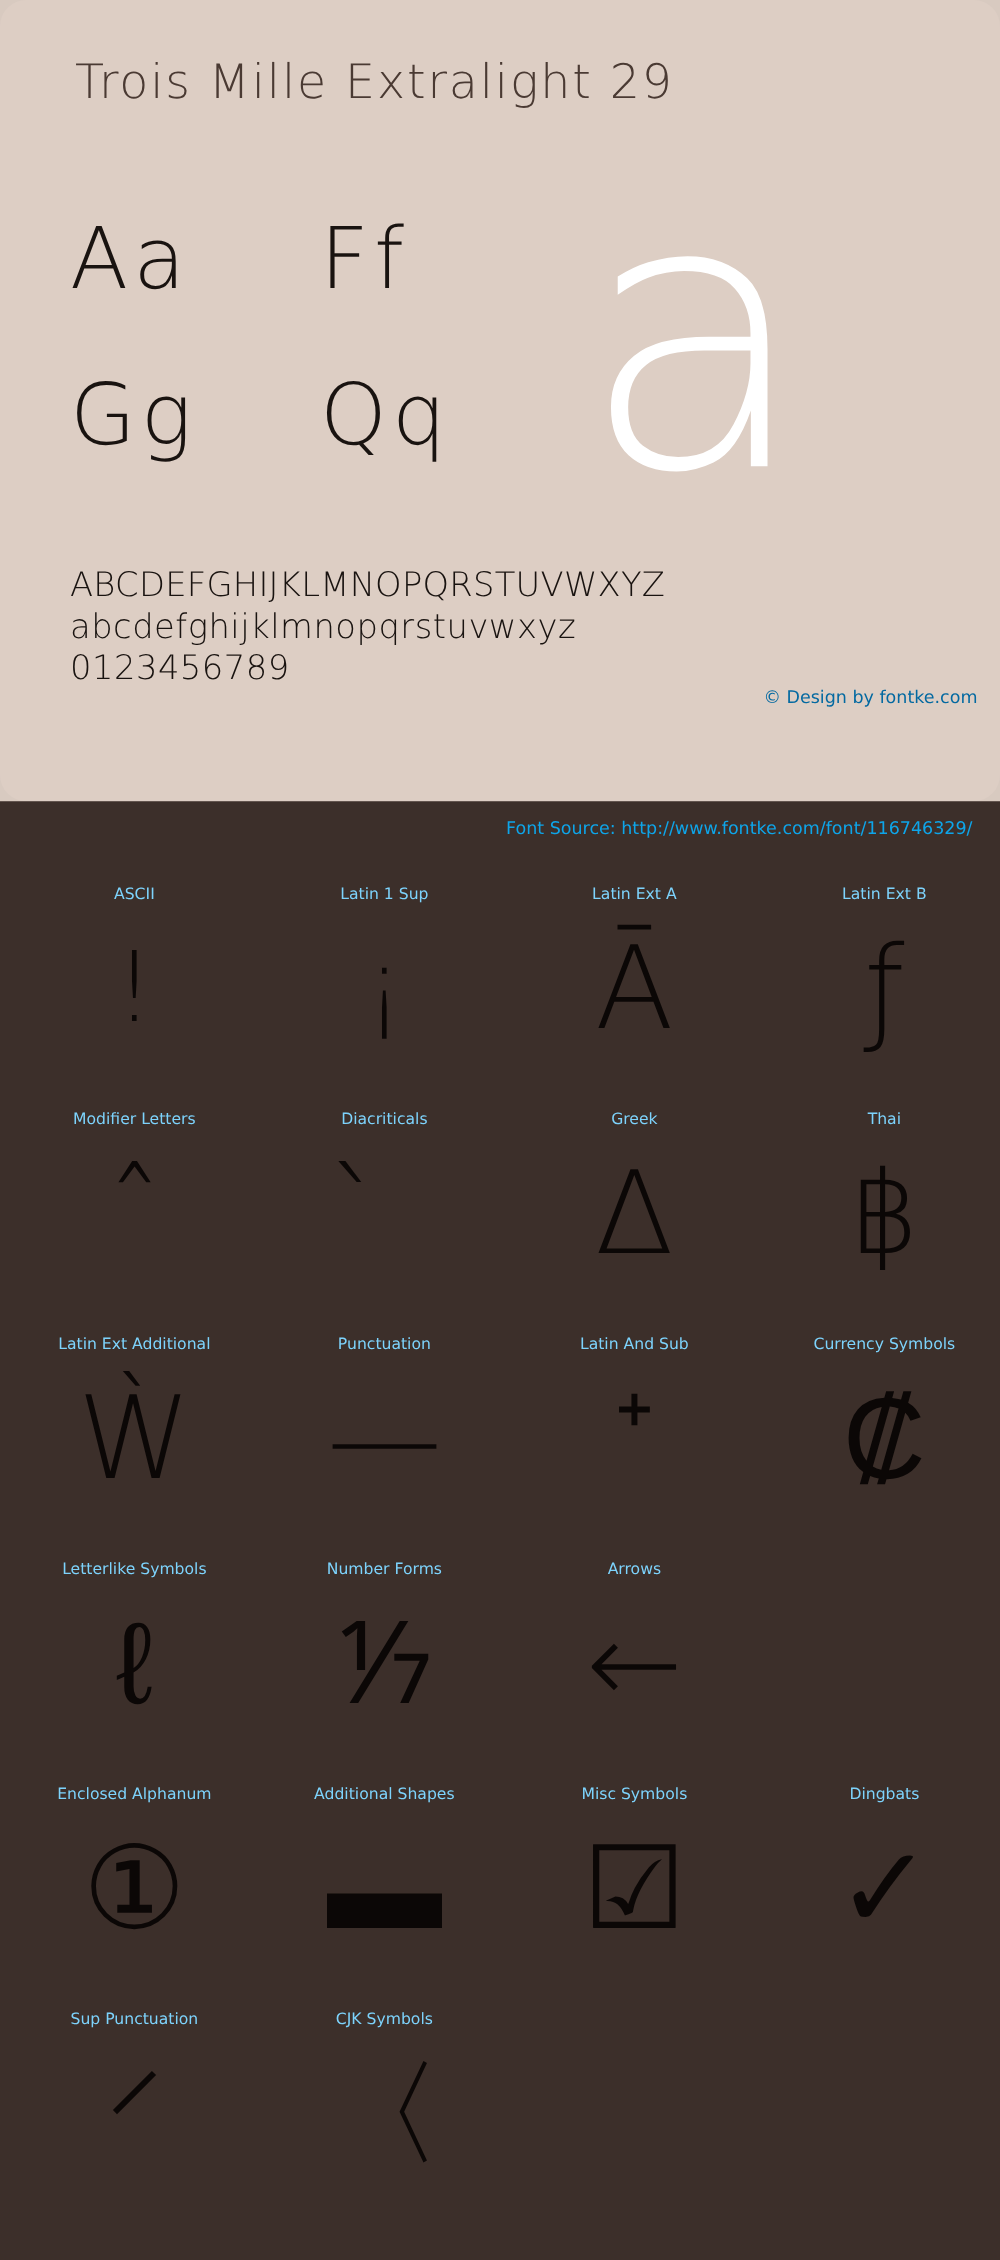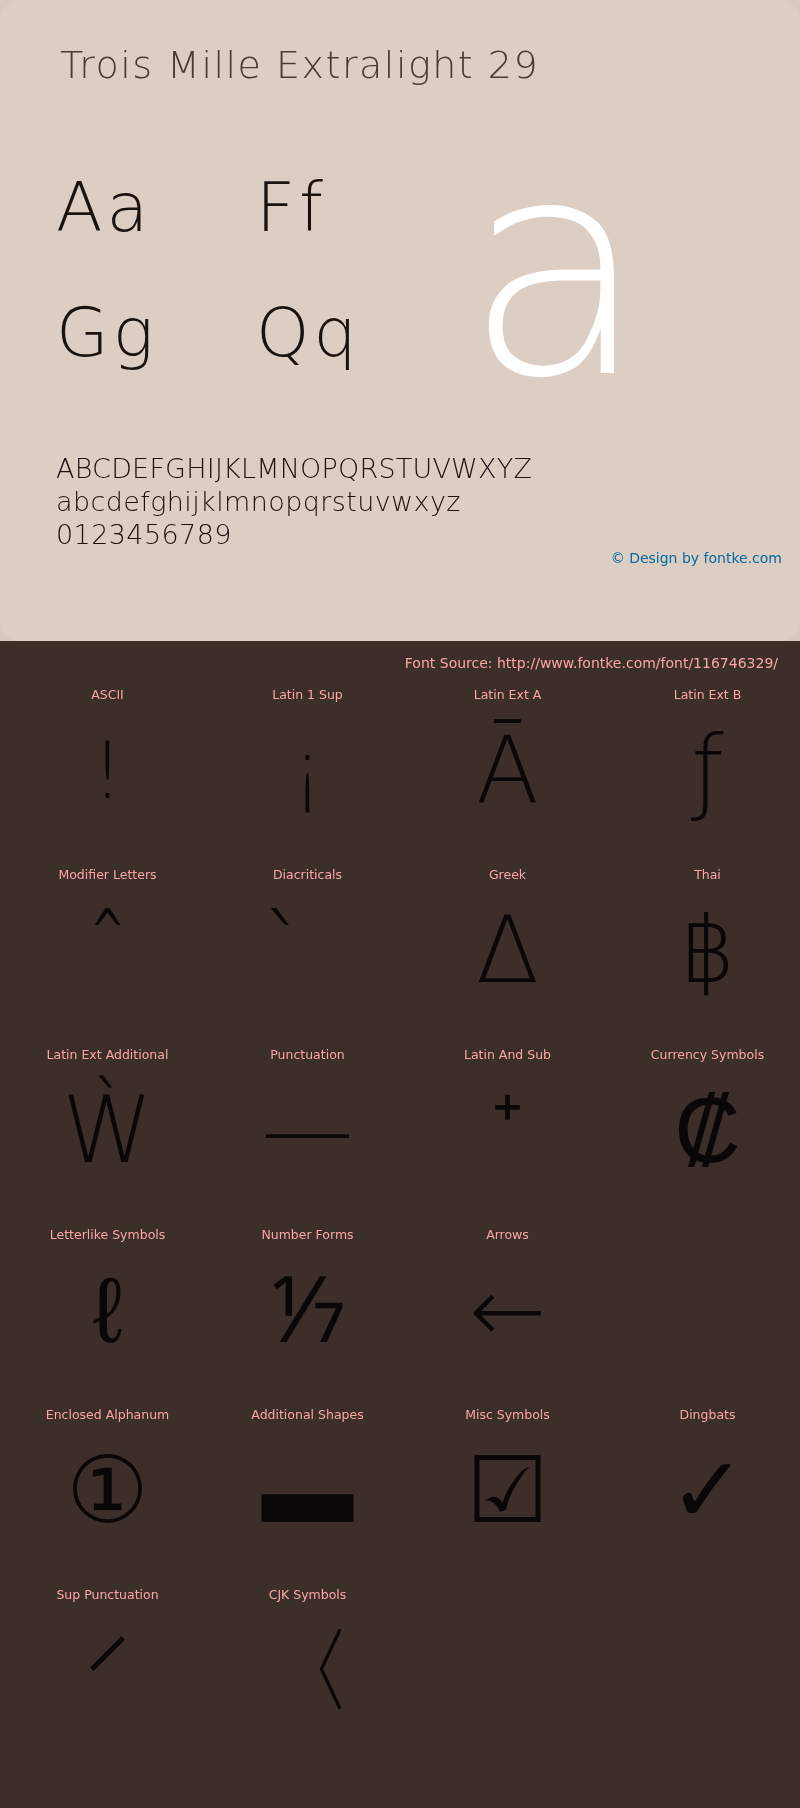--- a/index.html
+++ b/index.html
@@ -108,21 +108,21 @@
     background: #3c2f2a;
     box-sizing: border-box;
   }
 
   #source-line {
     position: absolute;
     right: 22px;
     top: 12px;
     font-size: 14px;
     line-height: 20px;
-    color: #fca5a5;
+    color: #0ea5e9;
     font-family: "DejaVu Sans", sans-serif;
     white-space: nowrap;
   }
 
   #blocks-grid {
     position: absolute;
     left: 0;
     top: 46px;
     width: 800px;
   }
@@ -135,25 +135,26 @@
     width: 185px;
     margin-left: 15px;
     display: flex;
     flex-direction: column;
     align-items: center;
     box-sizing: border-box;
   }
   .block-label {
     font-size: 12.5px;
     line-height: 16px;
-    color: #fca5a5;
+    color: #7dd3fc;
     font-family: "DejaVu Sans", sans-serif;
     text-align: center;
     height: 18px;
     white-space: nowrap;
+    margin-top: 20px;
   }
   .block-glyph {
     margin-top: 6px;
     height: 120px;
     width: 100%;
     display: flex;
     align-items: center;
     justify-content: center;
     font-size: 104px;
     line-height: 120px;

